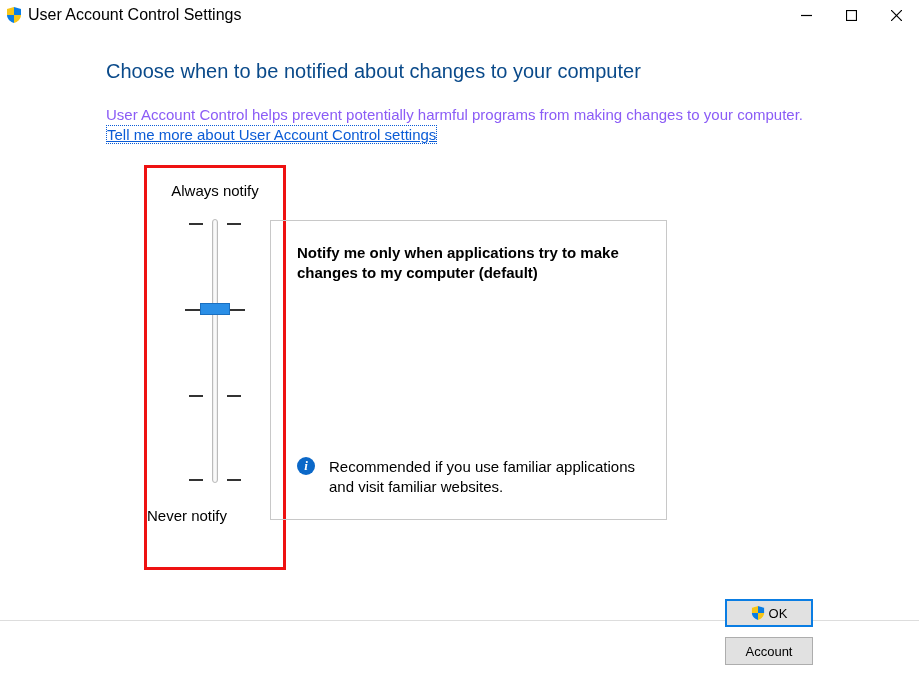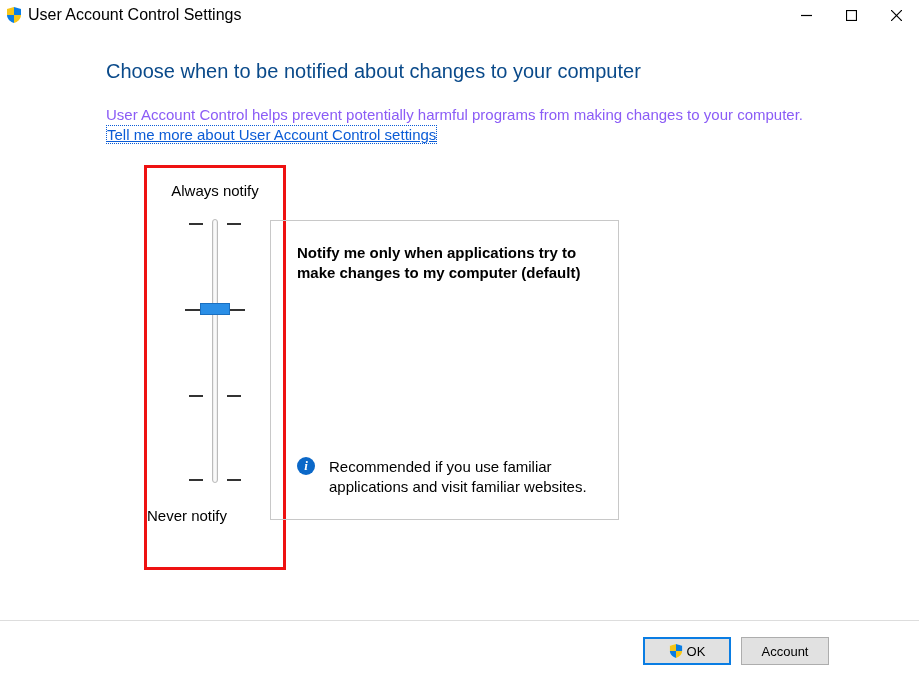--- a/index.html
+++ b/index.html
@@ -28,31 +28,31 @@
     .slider-track-wrap { position: relative; height: 280px; width: 100%; }
     .slider-track { position: absolute; left: 50%; transform: translateX(-50%); top: 8px; bottom: 8px; width: 6px; background: linear-gradient(to right, #e8e8e8, #fff, #e8e8e8); border: 1px solid #bbb; border-radius: 3px; }
     .tick { position: absolute; width: 14px; height: 2px; background: #333; }
     .tick.l { left: 50%; margin-left: -26px; }
     .tick.r { left: 50%; margin-left: 12px; }
     .tick.sel.l { margin-left: -30px; width: 18px; }
     .tick.sel.r { width: 18px; }
     .thumb { position: absolute; left: 50%; transform: translateX(-50%); width: 30px; height: 12px; background: #2a8ee6; border: 1px solid #1a6fc0; }
 
     
-    .panel { position: absolute; left: 270px; top: 190px; width: 349px; height: 300px; border: 1px solid #c8c8c8; padding: 22px 26px; }
+    .panel { position: absolute; left: 270px; top: 190px; width: 397px; height: 300px; border: 1px solid #c8c8c8; padding: 22px 26px; }
     .panel .panel-title { font-weight: 700; font-size: 15px; line-height: 1.35; max-width: 370px; }
     .panel ul { margin: 18px 0 0 30px; }
     .panel li { font-size: 15px; line-height: 1.35; padding-right: 20px; }
     .panel .rec { position: absolute; bottom: 22px; left: 26px; right: 26px; display: flex; gap: 14px; align-items: flex-start; }
     .panel .rec .info-icon { flex: 0 0 18px; width: 18px; height: 18px; border-radius: 50%; background: #0b68c8; color: #fff; display: flex; align-items: center; justify-content: center; font-weight: 700; font-size: 13px; font-family: Georgia, serif; font-style: italic; }
     .panel .rec .rec-text { font-size: 15px; line-height: 1.35; }
 
     
     .bottom-divider { position: absolute; left: 0; right: 0; bottom: 60px; height: 1px; background: #ddd; }
-    .button-bar { position: absolute; right: 90px; bottom: 16px; display: flex; gap: 10px; }
+    .button-bar { position: absolute; right: 106px; bottom: 16px; display: flex; gap: 10px; flex-direction: column; }
     .btn { width: 88px; height: 28px; border: 1px solid #adadad; background: #e1e1e1; display: flex; align-items: center; justify-content: center; font-size: 13px; }
     .btn.ok { border: 2px solid #0a7de3; }
     .btn .shield-btn { width: 14px; height: 14px; margin-right: 4px; }
   </style>
 </head>
 <body>
 
 <div class="titlebar">
   <svg class="shield-small" viewBox="0 0 16 16">
     <path d="M8 0 L15 2 V8 C15 12 11.5 15 8 16 C4.5 15 1 12 1 8 V2 Z" fill="#fff"></path>

